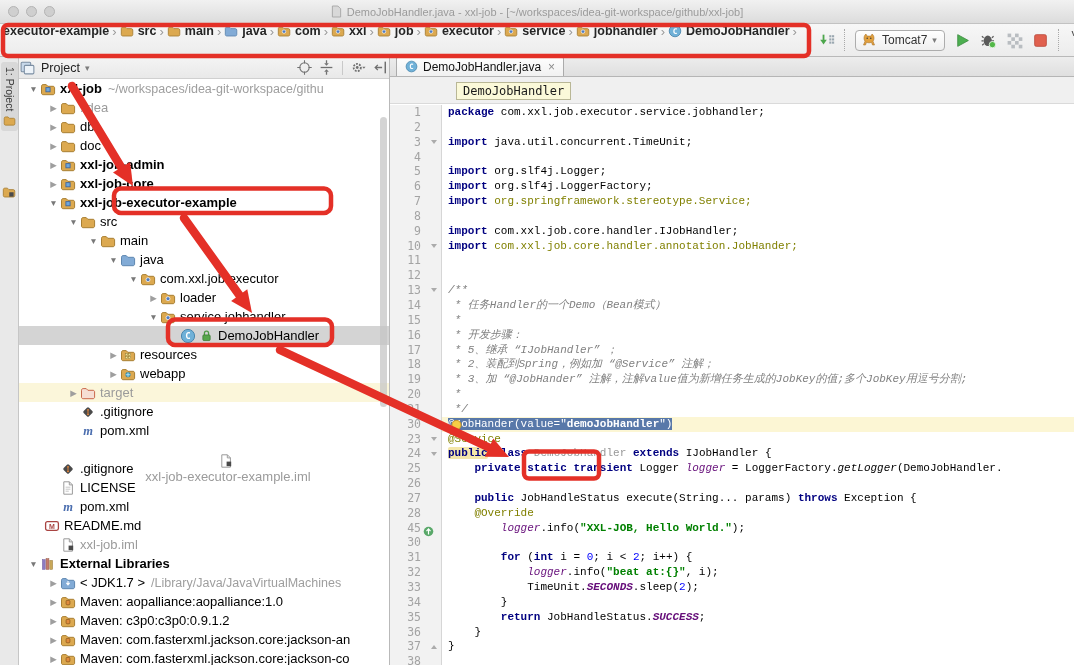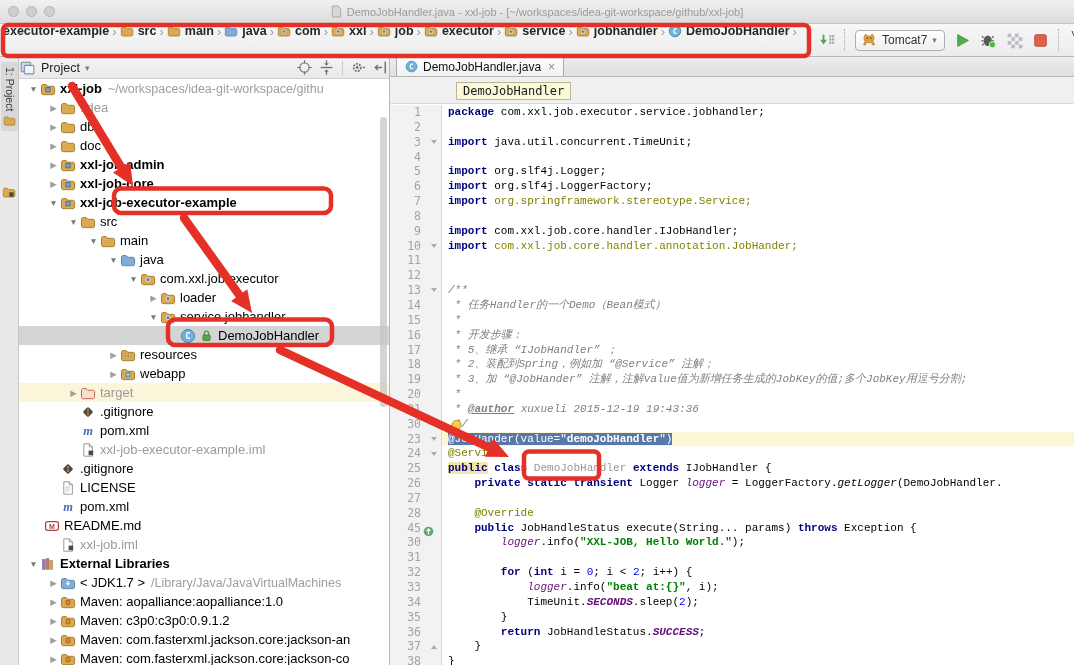--- a/index.html
+++ b/index.html
@@ -497,21 +497,21 @@
               </svg></span>
             <span class="lbl">.gitignore</span>
           </div>
           <div class="trow" style="padding-left: 48px;">
             <span class="arr"></span>
             <span class="ic"><svg viewBox="0 0 16 16">
                 <text x="8" y="12.2" text-anchor="middle" font-size="12.5" font-style="italic" font-weight="bold" fill="#4B6EAF" font-family="Liberation Serif,serif">m</text>
               </svg></span>
             <span class="lbl">pom.xml</span>
           </div>
-          <div class="trow" style="padding-left: 48px;">
+          <div class="trow" style="padding-left: 48px; flex-direction: column;">
             <span class="arr"></span>
             <span class="ic"><svg viewBox="0 0 16 16">
                 <path d="M3.8 1.8h5.6l3 3v9.4H3.8z" fill="#FFF" stroke="#9B9B9B"></path>
                 <path d="M9.3 1.8v3.1h3.1" fill="none" stroke="#9B9B9B"></path>
                 <rect x="8.6" y="8.6" width="4.6" height="4.6" fill="#4A4A4A"></rect>
               </svg></span>
             <span class="lbl g">xxl-job-executor-example.iml</span>
           </div>
           <div class="trow" style="padding-left: 28px;">
             <span class="arr"></span>
@@ -685,29 +685,28 @@
             <div class="cl"></div>
             <div class="cl"></div>
             <div class="cl"><span class="cm">/**</span></div>
             <div class="cl"><span class="cm"> * 任务Handler的一个Demo（Bean模式）</span></div>
             <div class="cl"><span class="cm"> *</span></div>
             <div class="cl"><span class="cm"> * 开发步骤：</span></div>
             <div class="cl"><span class="cm"> * 5、继承 “IJobHandler” ；</span></div>
             <div class="cl"><span class="cm"> * 2、装配到Spring，例如加 “@Service” 注解；</span></div>
             <div class="cl"><span class="cm"> * 3、加 “@JobHander” 注解，注解value值为新增任务生成的JobKey的值;多个JobKey用逗号分割;</span></div>
             <div class="cl"><span class="cm"> *</span></div>
-            <div class="cl"><span class="cm"> * </span><span class="cmt">@author</span><span class="cm"> xuxueli 2015-12-19 19:43:36</span></div>
             <div class="cl"><span class="cm"> */</span></div>
             <div class="cl caret"><span class="selseg">@JobHander(value="</span><span class="selsegb">demoJobHandler</span><span class="selseg">")</span></div>
             <div class="cl"><span class="ann">@Service</span></div>
             <div class="cl"><span class="kwhl">public</span><span class="pl"> </span><span class="kw">class</span><span class="pl"> </span><span class="cls">DemoJobHandler</span><span class="pl"> </span><span class="kw">extends</span><span class="pl"> IJobHandler {</span></div>
             <div class="cl"><span class="pl">    </span><span class="kw">private static transient</span><span class="pl"> Logger </span><span class="fld">logger</span><span class="pl"> = LoggerFactory.</span><span class="mth">getLogger</span><span class="pl">(DemoJobHandler.</span></div>
             <div class="cl"></div>
+            <div class="cl"><span class="pl">    </span><span class="kw">public</span><span class="pl"> JobHandleStatus execute(String... params) </span><span class="kw">throws</span><span class="pl"> Exception {</span></div>
             <div class="cl"><span class="pl">    </span><span class="ann">@Override</span></div>
-            <div class="cl"><span class="pl">    </span><span class="kw">public</span><span class="pl"> JobHandleStatus execute(String... params) </span><span class="kw">throws</span><span class="pl"> Exception {</span></div>
             <div class="cl"><span class="pl">        </span><span class="fld">logger</span><span class="pl">.info(</span><span class="str">"XXL-JOB, Hello World."</span><span class="pl">);</span></div>
             <div class="cl"></div>
             <div class="cl"><span class="pl">        </span><span class="kw">for</span><span class="pl"> (</span><span class="kw">int</span><span class="pl"> i = </span><span class="num">0</span><span class="pl">; i &lt; </span><span class="num">2</span><span class="pl">; i++) {</span></div>
             <div class="cl"><span class="pl">            </span><span class="fld">logger</span><span class="pl">.info(</span><span class="str">"beat at:{}"</span><span class="pl">, i);</span></div>
             <div class="cl"><span class="pl">            TimeUnit.</span><span class="sfd">SECONDS</span><span class="pl">.sleep(</span><span class="num">2</span><span class="pl">);</span></div>
             <div class="cl"><span class="pl">        }</span></div>
             <div class="cl"><span class="pl">        </span><span class="kw">return</span><span class="pl"> JobHandleStatus.</span><span class="sfd">SUCCESS</span><span class="pl">;</span></div>
             <div class="cl"><span class="pl">    }</span></div>
             <div class="cl"><span class="pl">}</span></div>
           </div>

